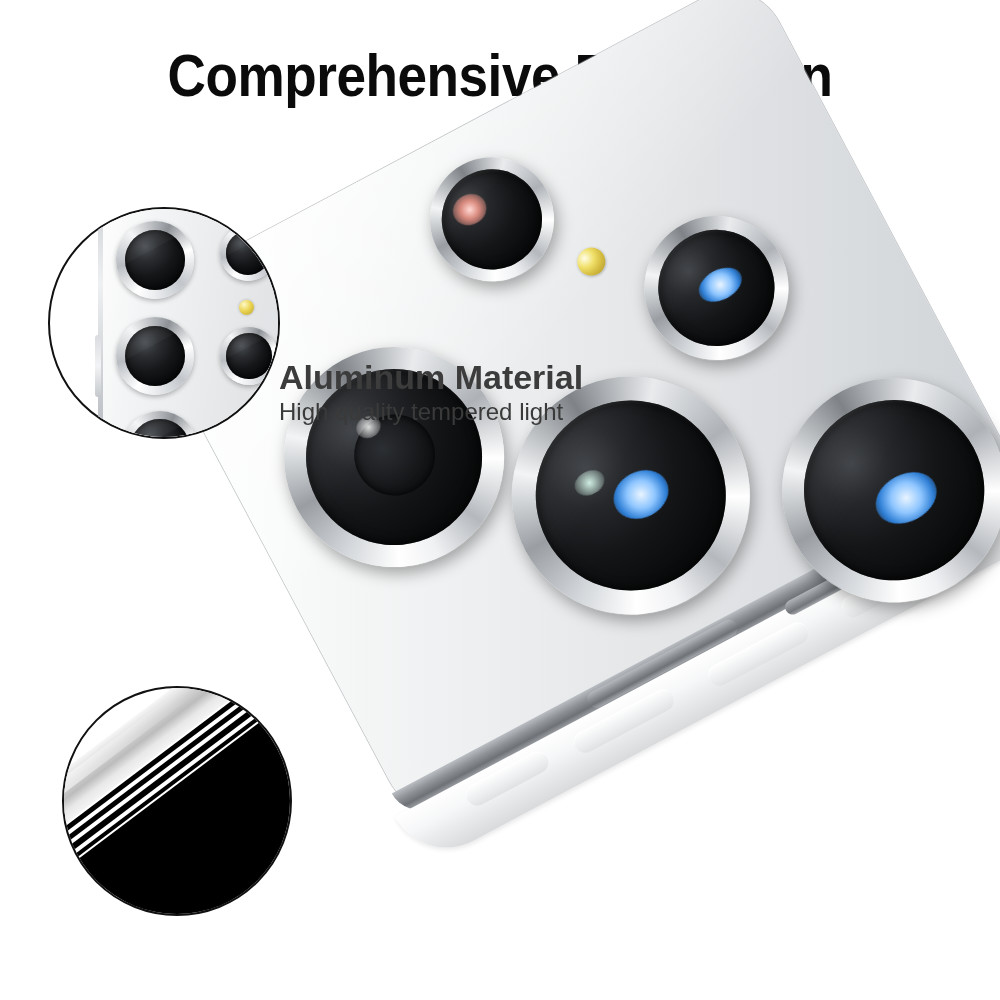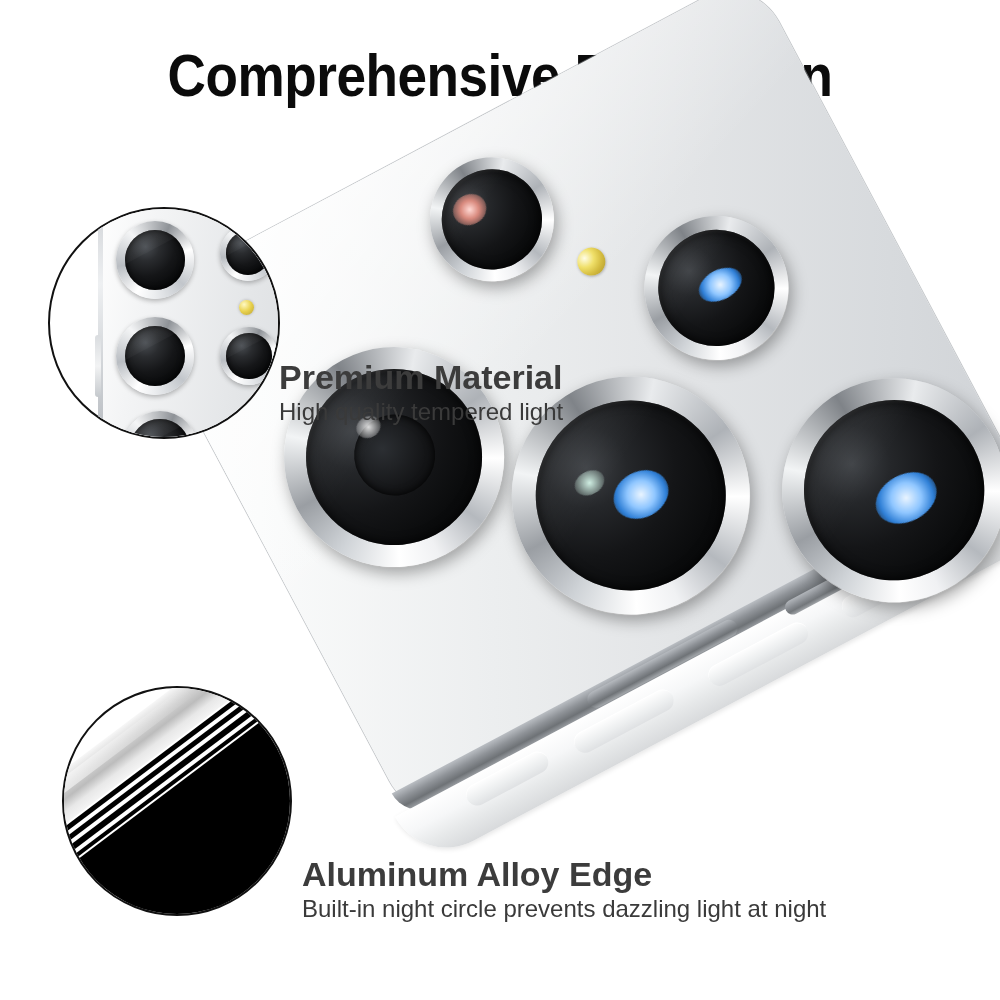--- a/index.html
+++ b/index.html
@@ -307,22 +307,18 @@
         <div class="ab stripe" style="top:164px;height:5px;"></div>
         <div class="ab stripe" style="top:173px;height:5px;"></div>
         <div class="ab stripe" style="top:182px;height:6px;"></div>
         <div class="ab stripe" style="top:192px;height:4px;"></div>
         <div class="ab ab-black-big"></div>
       </div>
     </div>
   </div>
 
   <div class="callout" id="callout-premium">
-    <div class="c-title">Premium Material</div>
+    <div class="c-title">Aluminum Material</div>
     <div class="c-sub">High quality tempered light</div>
   </div>
 
-  <div class="callout" id="callout-alloy">
-    <div class="c-title">Aluminum Alloy Edge</div>
-    <div class="c-sub">Built-in night circle prevents dazzling light at night</div>
-  </div>
 
 </div>
 
 </body></html>

